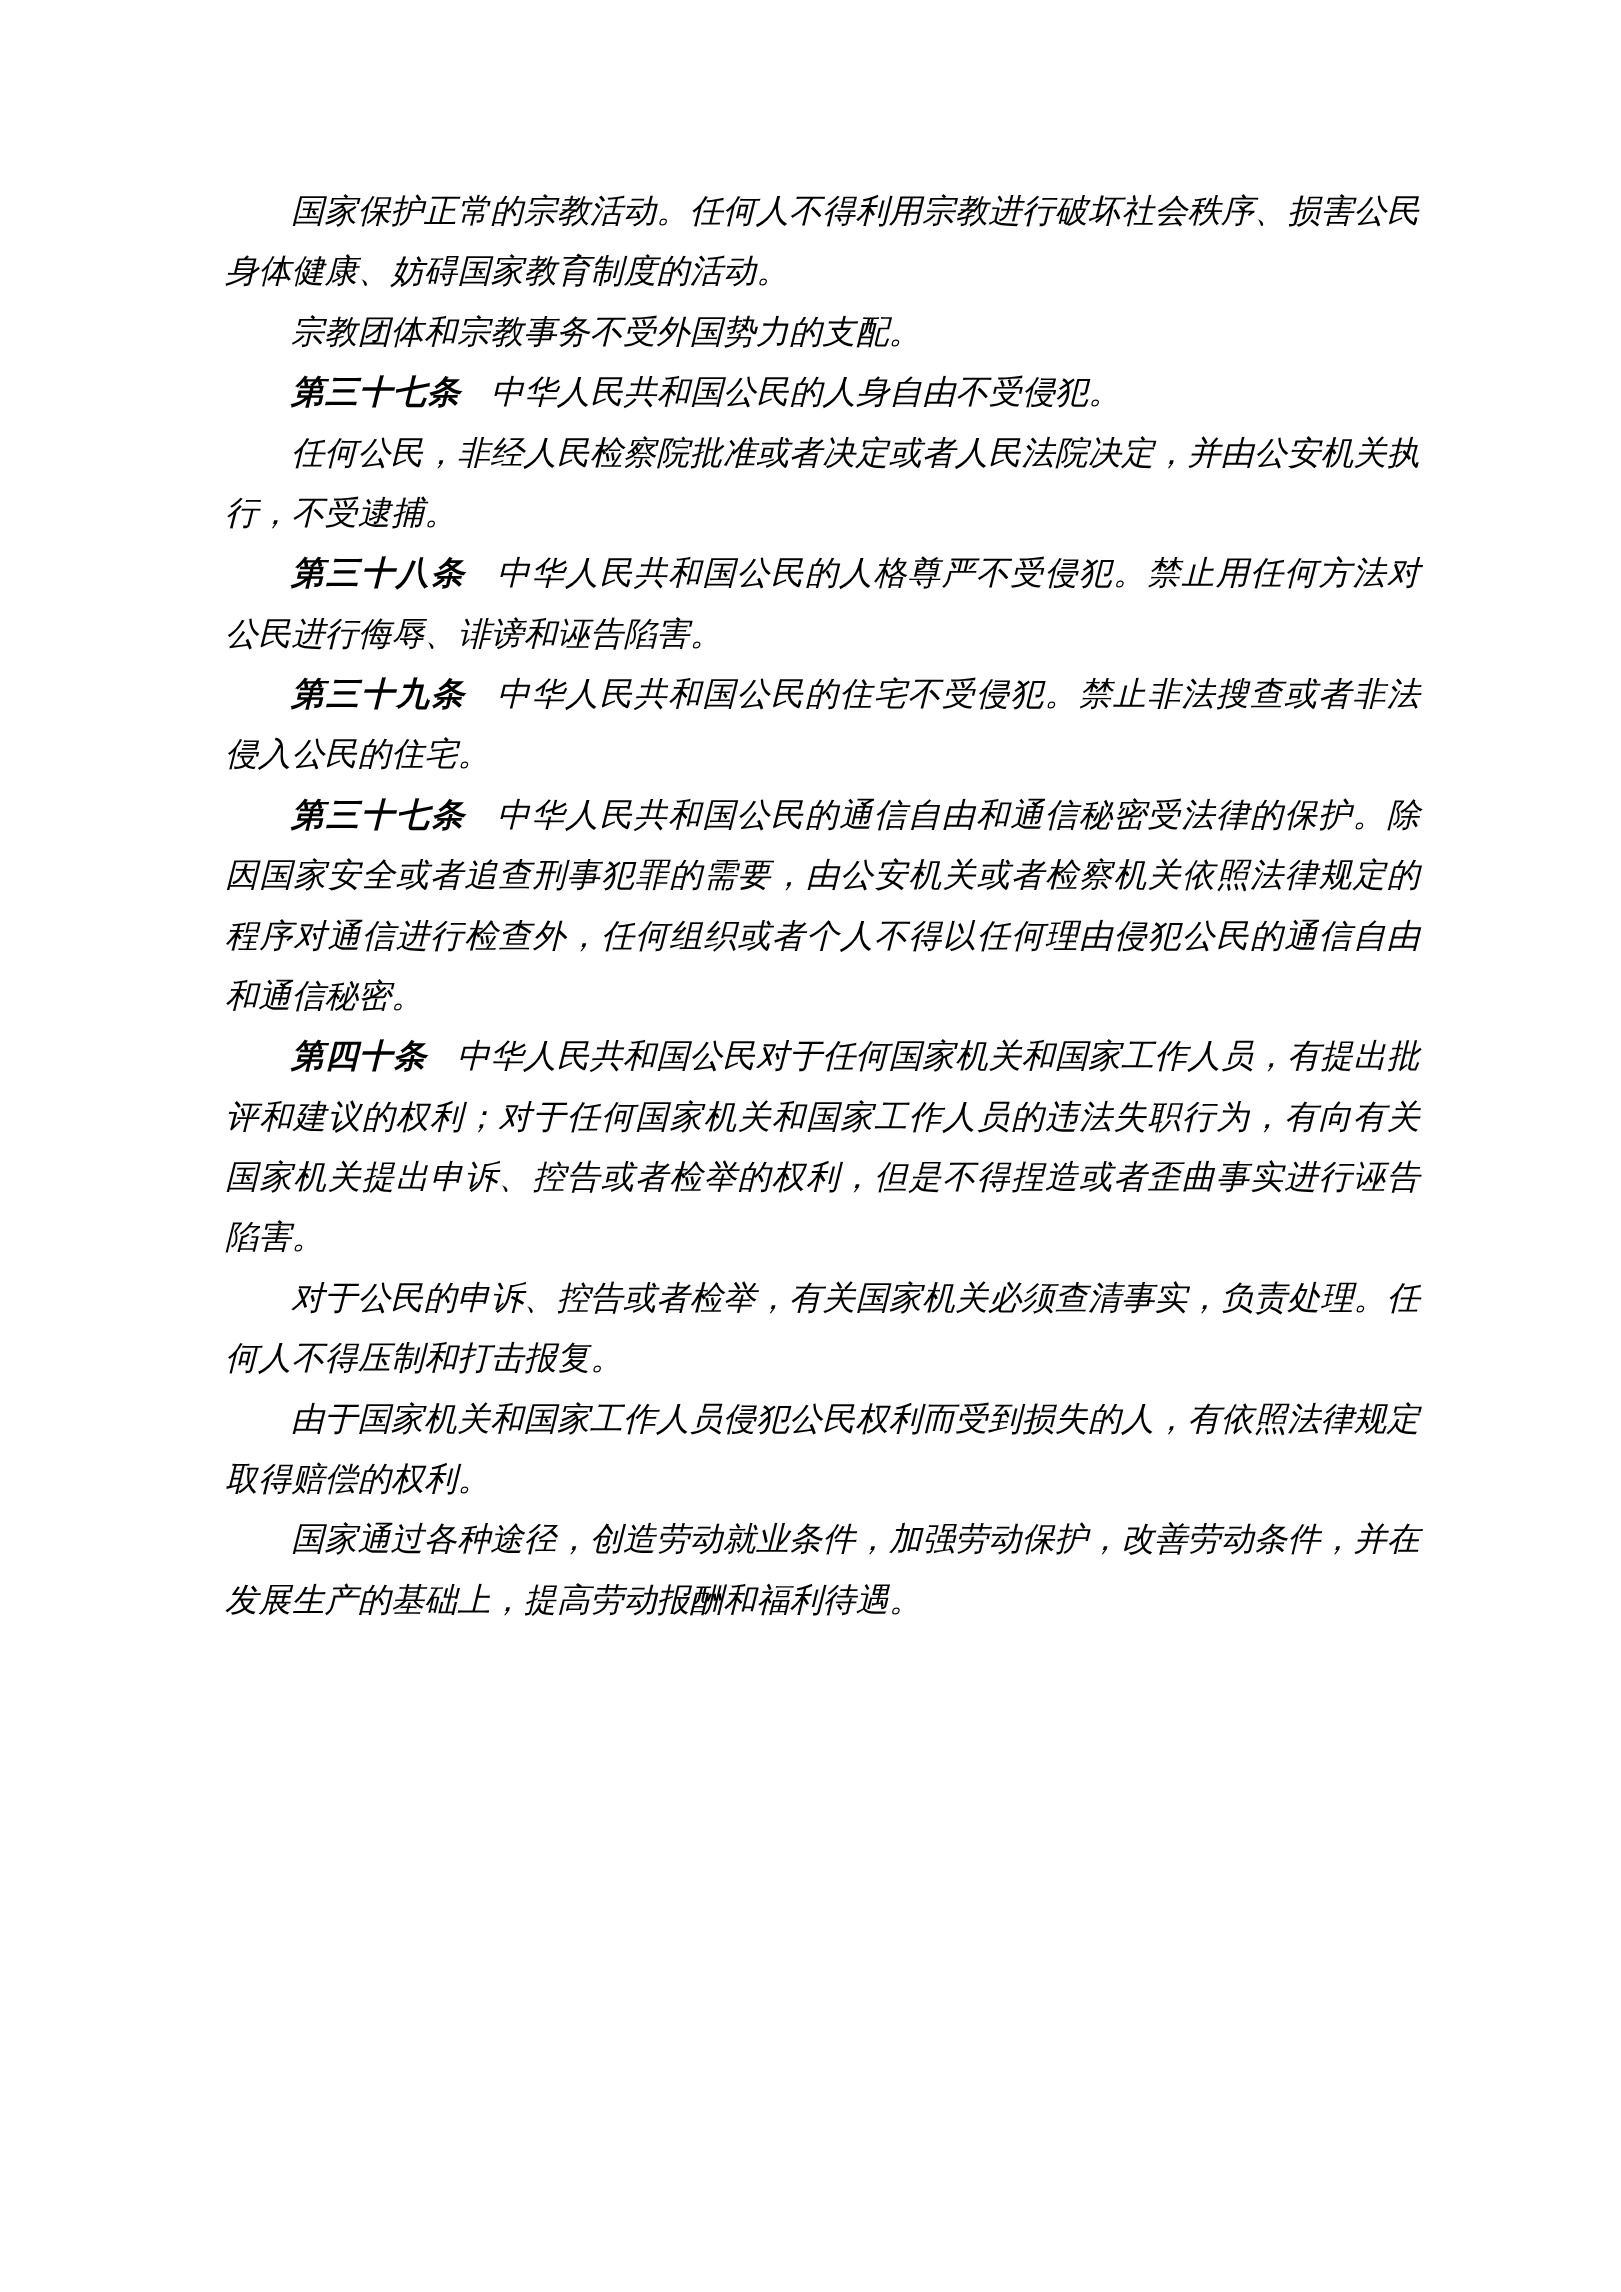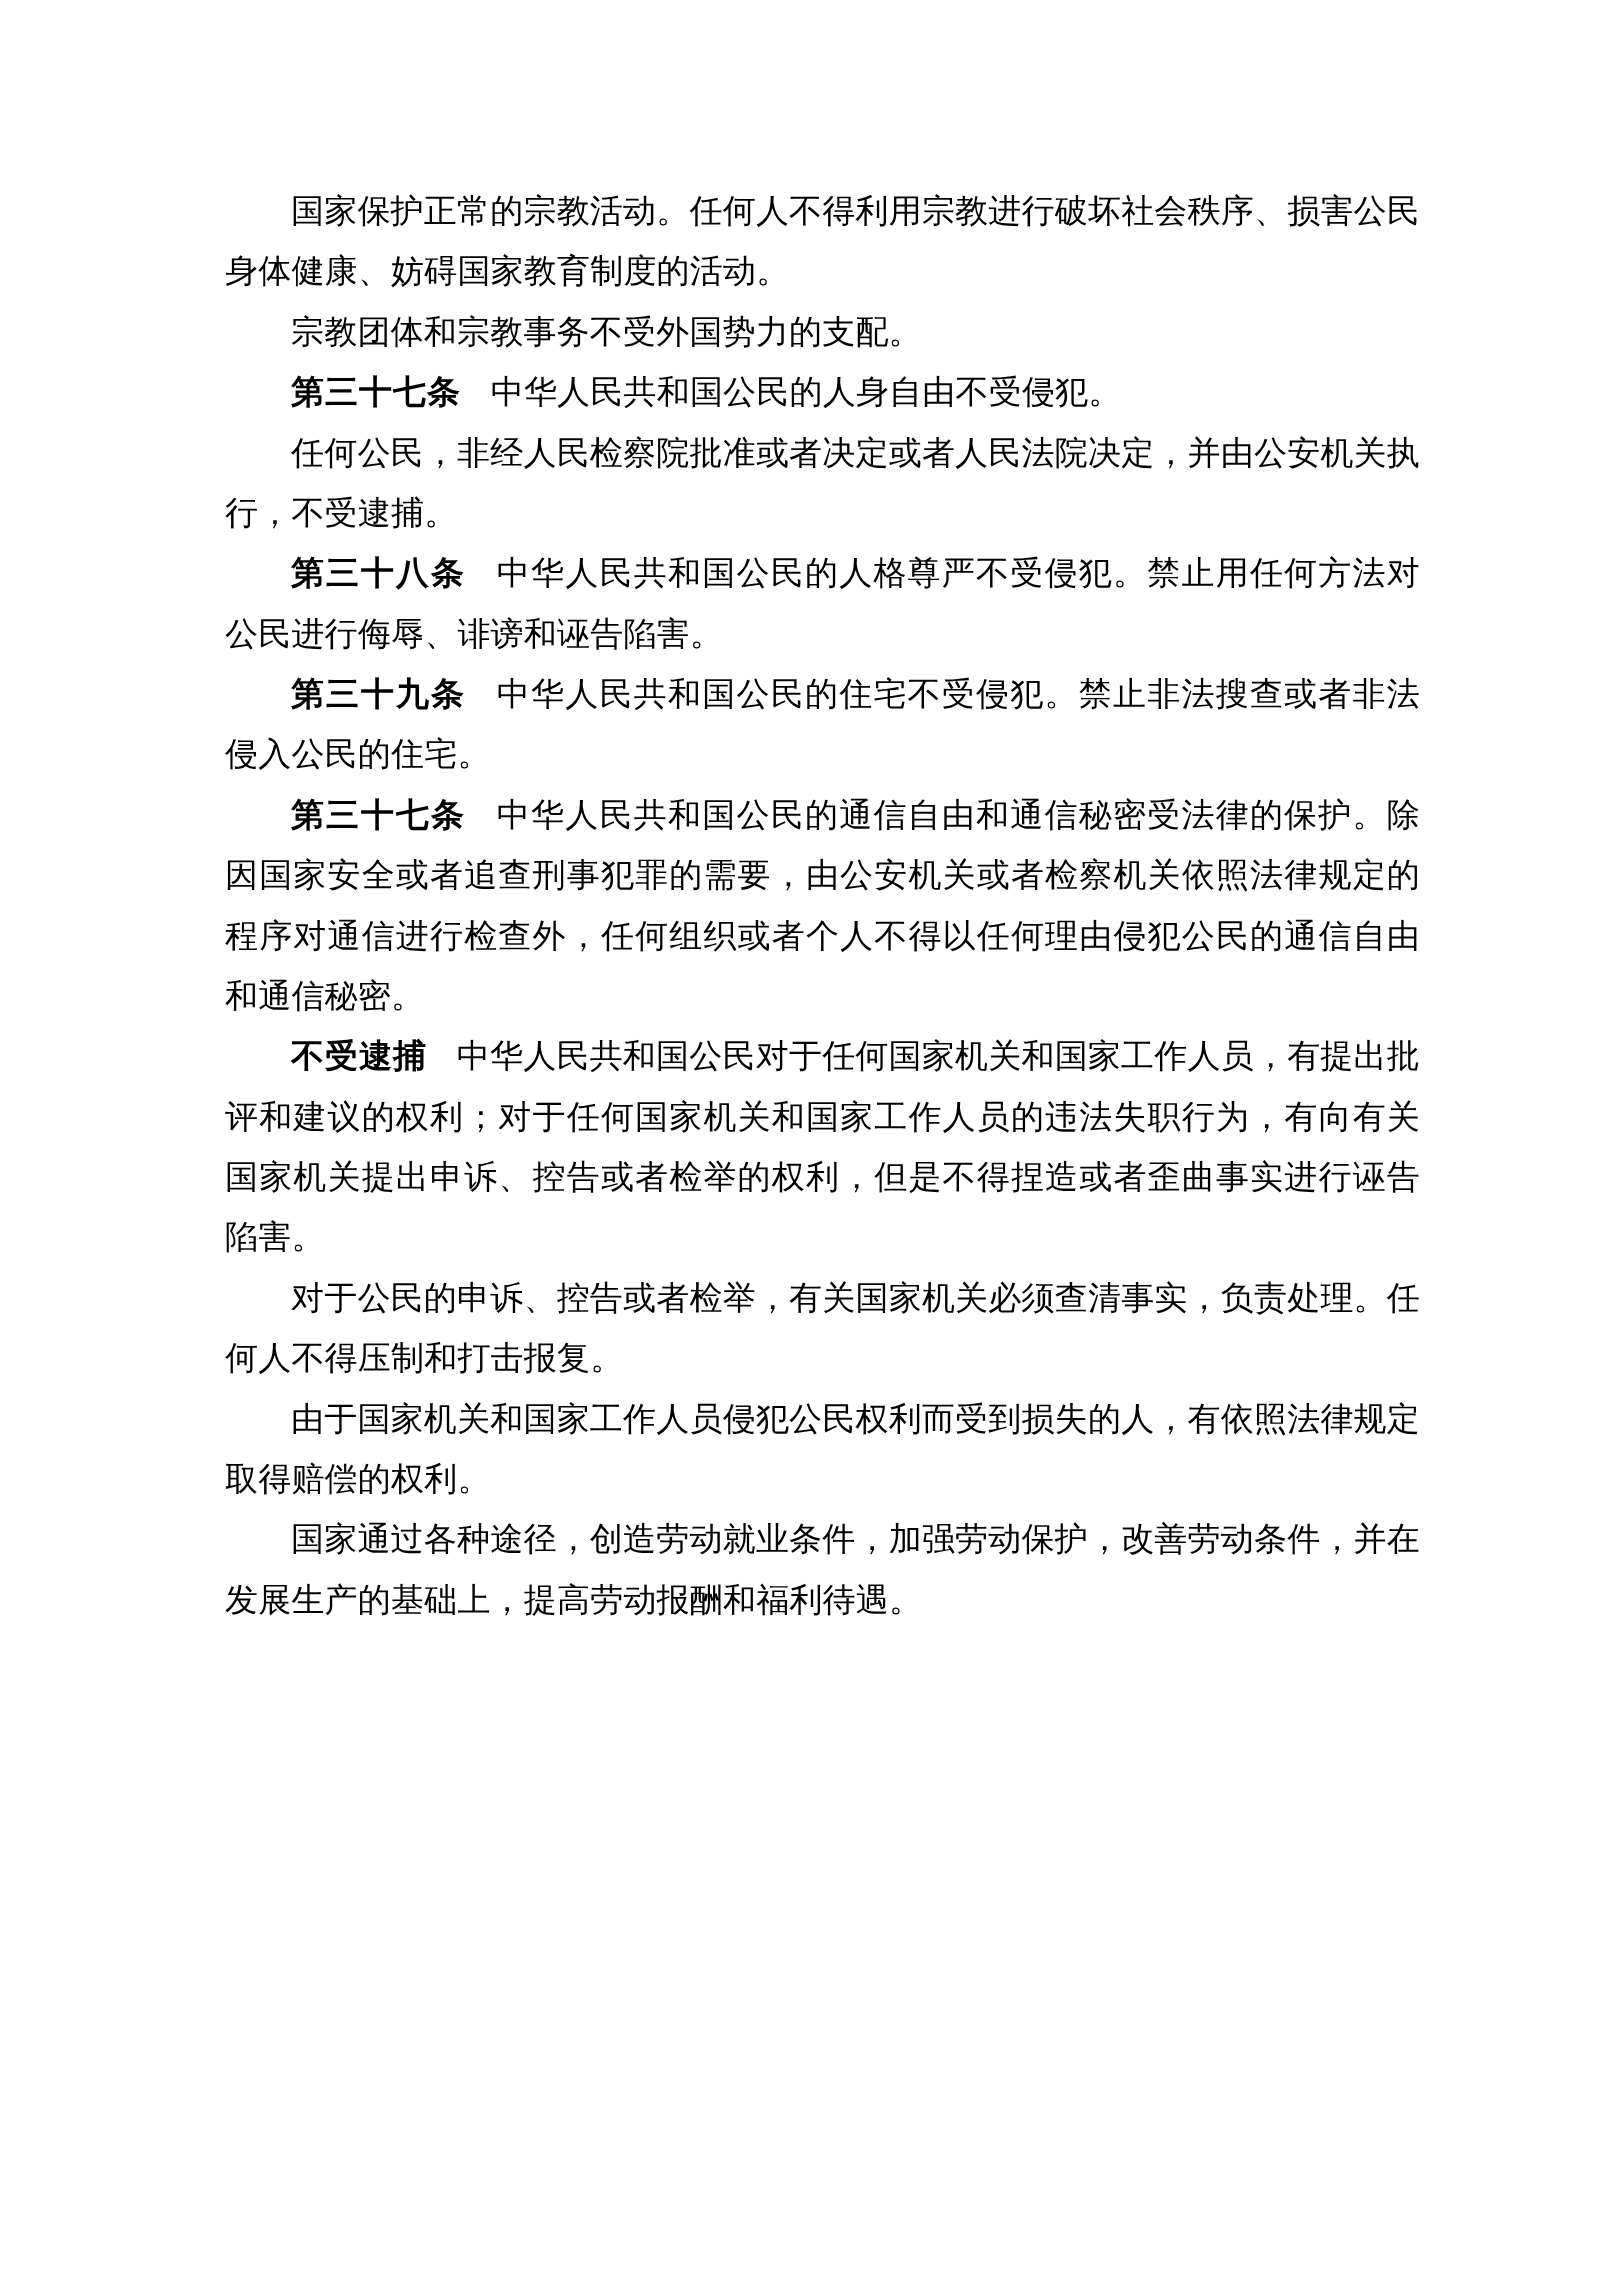--- a/index.html
+++ b/index.html
@@ -9,20 +9,21 @@
   }
   .page {
     width: 1621px;
     height: 2223px;
     background: #ffffff;
     position: relative;
     box-sizing: border-box;
     padding: 181px 201px 118px 225px;
     font-family: "Liberation Serif", "DejaVu Serif", serif;
     color: #000000;
+    font-style: italic;
   }
   .doc-body {
     font-size: 33px;
     line-height: 1.83;
     text-align: justify;
     text-justify: inter-ideograph;
     letter-spacing: 0.2px;
   }
   .para {
     margin: 0;
@@ -42,19 +43,19 @@
 
 <div class="page">
   <div class="doc-body" id="doc-body">
       <p class="para"><span>国家保护正常的宗教活动。任何人不得利用宗教进行破坏社会秩序、损害公民身体健康、妨碍国家教育制度的活动。</span></p>
       <p class="para"><span>宗教团体和宗教事务不受外国势力的支配。</span></p>
       <p class="para"><span class="article-label">第三十七条</span><span class="article-gap"></span><span>中华人民共和国公民的人身自由不受侵犯。</span></p>
       <p class="para"><span>任何公民，非经人民检察院批准或者决定或者人民法院决定，并由公安机关执行，不受逮捕。</span></p>
       <p class="para"><span class="article-label">第三十八条</span><span class="article-gap"></span><span>中华人民共和国公民的人格尊严不受侵犯。禁止用任何方法对公民进行侮辱、诽谤和诬告陷害。</span></p>
       <p class="para"><span class="article-label">第三十九条</span><span class="article-gap"></span><span>中华人民共和国公民的住宅不受侵犯。禁止非法搜查或者非法侵入公民的住宅。</span></p>
       <p class="para"><span class="article-label">第三十七条</span><span class="article-gap"></span><span>中华人民共和国公民的通信自由和通信秘密受法律的保护。除因国家安全或者追查刑事犯罪的需要，由公安机关或者检察机关依照法律规定的程序对通信进行检查外，任何组织或者个人不得以任何理由侵犯公民的通信自由和通信秘密。</span></p>
-      <p class="para"><span class="article-label">不受逮捕</span><span class="article-gap"></span><span>中华人民共和国公民对于任何国家机关和国家工作人员，有提出批评和建议的权利；对于任何国家机关和国家工作人员的违法失职行为，有向有关国家机关提出申诉、控告或者检举的权利，但是不得捏造或者歪曲事实进行诬告陷害。</span></p>
+      <p class="para"><span class="article-label">第四十条</span><span class="article-gap"></span><span>中华人民共和国公民对于任何国家机关和国家工作人员，有提出批评和建议的权利；对于任何国家机关和国家工作人员的违法失职行为，有向有关国家机关提出申诉、控告或者检举的权利，但是不得捏造或者歪曲事实进行诬告陷害。</span></p>
       <p class="para"><span>对于公民的申诉、控告或者检举，有关国家机关必须查清事实，负责处理。任何人不得压制和打击报复。</span></p>
       <p class="para"><span>由于国家机关和国家工作人员侵犯公民权利而受到损失的人，有依照法律规定取得赔偿的权利。</span></p>
       <p class="para"><span>国家通过各种途径，创造劳动就业条件，加强劳动保护，改善劳动条件，并在发展生产的基础上，提高劳动报酬和福利待遇。</span></p>
     </div>
 </div>
 
 
 </body></html>

